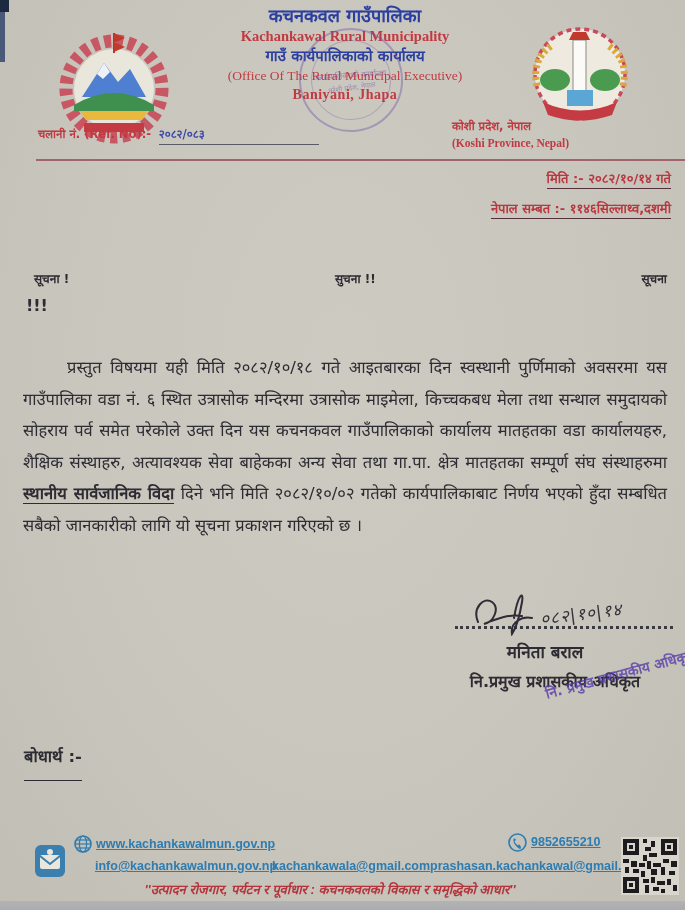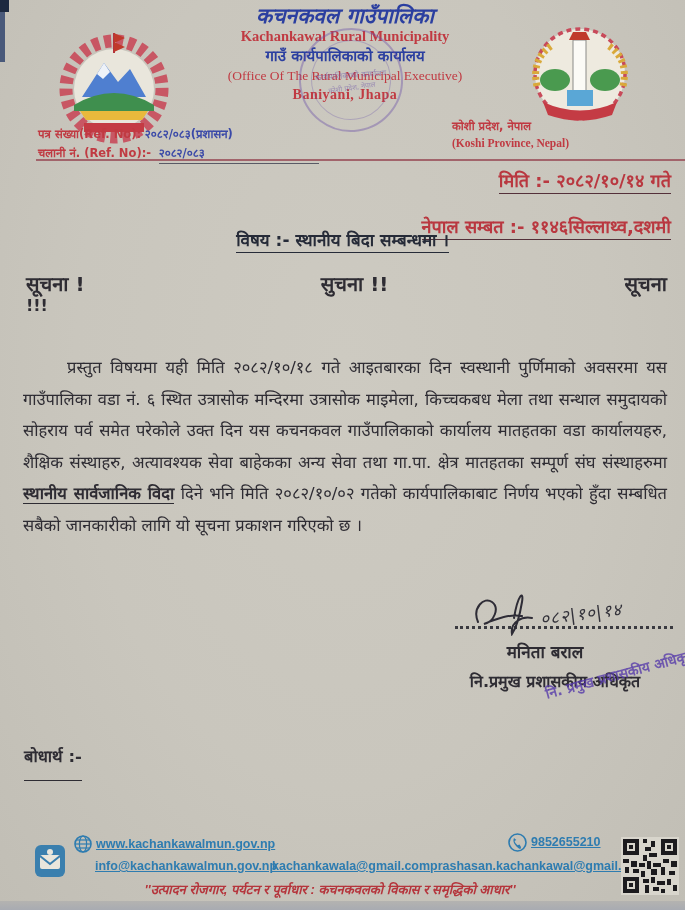--- a/index.html
+++ b/index.html
@@ -16,21 +16,21 @@
   
   .edge-left{position:absolute;left:0;top:0;width:5px;height:62px;background:#49597a;}
   .edge-corner{position:absolute;left:0;top:0;width:9px;height:12px;background:#1c2940;}
   .edge-bottom{position:absolute;left:0;bottom:0;width:100%;height:9px;
     background:linear-gradient(#b4b3b0,#a8abb2);}
 
   .np-blue{color:#2b3fa0;}
   .np-red{color:#c03a42;}
 
   .header-center{position:absolute;left:182px;top:6px;width:326px;text-align:center;}
-  .h-np1{font-size:21px;font-weight:bold;line-height:20px;font-style:italic;}
+  .h-np1{font-size:18px;font-weight:bold;line-height:20px;}
   .h-en1{font-family:"Liberation Serif",serif;font-size:14.5px;font-weight:bold;line-height:20px;}
   .h-np2{font-size:15px;font-weight:bold;line-height:20px;}
   .h-en2{font-family:"Liberation Serif",serif;font-size:13.5px;font-weight:normal;line-height:19px;}
   .h-np3{font-size:14.5px;font-weight:bold;line-height:20px;}
   .h-en3{font-family:"Liberation Serif",serif;font-size:14px;font-weight:bold;line-height:19px;letter-spacing:.5px;}
 
   .emblem{position:absolute;}
   .stamp-circle{
     position:absolute;left:299px;top:28px;width:100px;height:100px;border-radius:50%;
     border:2px solid rgba(104,78,168,.40);
@@ -47,29 +47,29 @@
   .chalani-fill{display:inline-block;min-width:160px;text-align:left;color:#3a49a8;font-weight:bold;
     border-bottom:1.5px solid #5a5a66;margin-left:4px;}
 
   .province-block{position:absolute;left:452px;top:118px;font-size:11.5px;line-height:17px;}
   .province-np{color:#c03a42;font-weight:bold;}
   .province-en{font-family:"Liberation Serif",serif;color:#c03a42;font-weight:bold;}
 
   .divider{position:absolute;left:36px;right:0;top:159px;height:2px;background:#a2646b;}
 
   .date-block{position:absolute;right:14px;top:168px;text-align:right;}
-  .date-line{font-size:18px;font-weight:bold;color:#b93840;
-    border-bottom:1.5px solid #54303a;padding-bottom:1px;display:inline-block;margin-bottom:20px;}
+  .date-line{font-size:13px;font-weight:bold;color:#b93840;
+    border-bottom:1.5px solid #54303a;padding-bottom:1px;display:inline-block;margin-bottom:9px;}
 
   .subject{position:absolute;left:0;top:228px;width:100%;text-align:center;}
   .subject span{font-size:17px;font-weight:bold;color:#262b38;
     border-bottom:1.8px solid #262b38;padding-bottom:2px;}
 
-  .notice-row{position:absolute;left:26px;right:18px;top:270px;display:flex;
-    justify-content:space-between;font-size:20px;font-weight:600;color:#2e2c33;}
+  .notice-row{position:absolute;left:34px;right:18px;top:270px;display:flex;
+    justify-content:space-between;font-size:12px;font-weight:600;color:#2e2c33;}
   .notice-bang{position:absolute;left:26px;top:296px;font-size:16px;font-weight:600;color:#2e2c33;}
 
   .body-para{position:absolute;left:23px;right:18px;top:352px;
     font-size:16.5px;line-height:31.5px;color:#2e2c33;text-align:justify;text-indent:44px;}
   .body-para .u{font-weight:bold;border-bottom:1.8px solid #2e2c33;}
 
   .sig-area{position:absolute;left:430px;top:592px;width:250px;}
   .sig-dots{position:absolute;left:25px;top:34px;width:218px;border-bottom:3.2px dotted #3a3a40;}
   .sig-script{position:absolute;left:40px;top:-4px;}
   .sig-hand{position:absolute;left:110px;top:10px;font-size:17px;color:#33323a;
@@ -145,44 +145,37 @@
   </div>
 
   <div class="stamp-circle">
     <div class="inner-ring"></div>
     <div class="s1">कार्यपालिकाको कार्यालय</div>
     <div class="s2">कोशी प्रदेश, नेपाल</div>
   </div>
 
   <div class="ref-block">
     <div>
-      <span class="ref-label">पत्र संख्या(Ref. No):</span>
-      <span class="ref-value">२०८२/०८३(प्रशासन)</span>
-    </div>
-    <div>
       <span class="ref-label">चलानी नं.  (Ref. No):-</span>
       <span class="chalani-fill">२०८२/०८३</span>
     </div>
   </div>
 
   <div class="province-block">
     <div class="province-np">कोशी प्रदेश, नेपाल</div>
     <div class="province-en">(Koshi Province, Nepal)</div>
   </div>
 
   <div class="divider"></div>
 
   <div class="date-block">
     <div><span class="date-line">मिति :- २०८२/१०/१४ गते</span></div>
     <div><span class="date-line">नेपाल सम्बत :- ११४६सिल्लाथ्व,दशमी</span></div>
   </div>
 
-  <div class="subject">
-    <span>विषय :- स्थानीय बिदा  सम्बन्धमा ।</span>
-  </div>
 
   <div class="notice-row">
     <span>सूचना !</span>
     <span>सुचना !!</span>
     <span>सूचना</span>
   </div>
   <div class="notice-bang">!!!</div>
 
   <div class="body-para">
     <span>प्रस्तुत विषयमा यही मिति २०८२/१०/१८ गते आइतबारका दिन स्वस्थानी पुर्णिमाको अवसरमा यस गाउँपालिका वडा नं. ६ स्थित उत्रासोक मन्दिरमा उत्रासोक माइमेला, किच्चकबध मेला तथा सन्थाल समुदायको सोहराय पर्व समेत परेकोले उक्त दिन यस कचनकवल गाउँपालिकाको कार्यालय मातहतका वडा कार्यालयहरु, शैक्षिक संस्थाहरु, अत्यावश्यक सेवा बाहेकका अन्य सेवा तथा गा.पा. क्षेत्र मातहतका सम्पूर्ण संघ संस्थाहरुमा </span><span class="u">स्थानीय सार्वजानिक विदा</span><span> दिने भनि मिति २०८२/१०/०२ गतेको कार्यपालिकाबाट निर्णय भएको हुँदा सम्बधित सबैको जानकारीको लागि यो सूचना प्रकाशन गरिएको छ ।</span>

